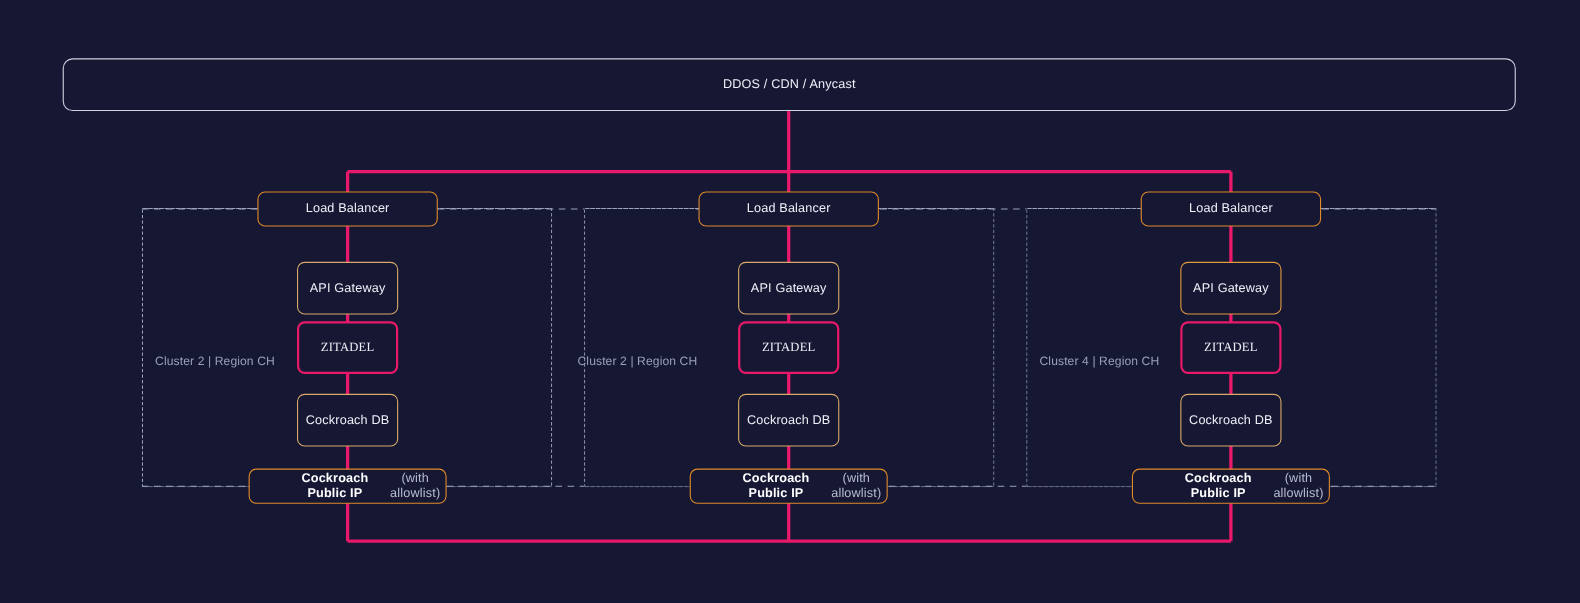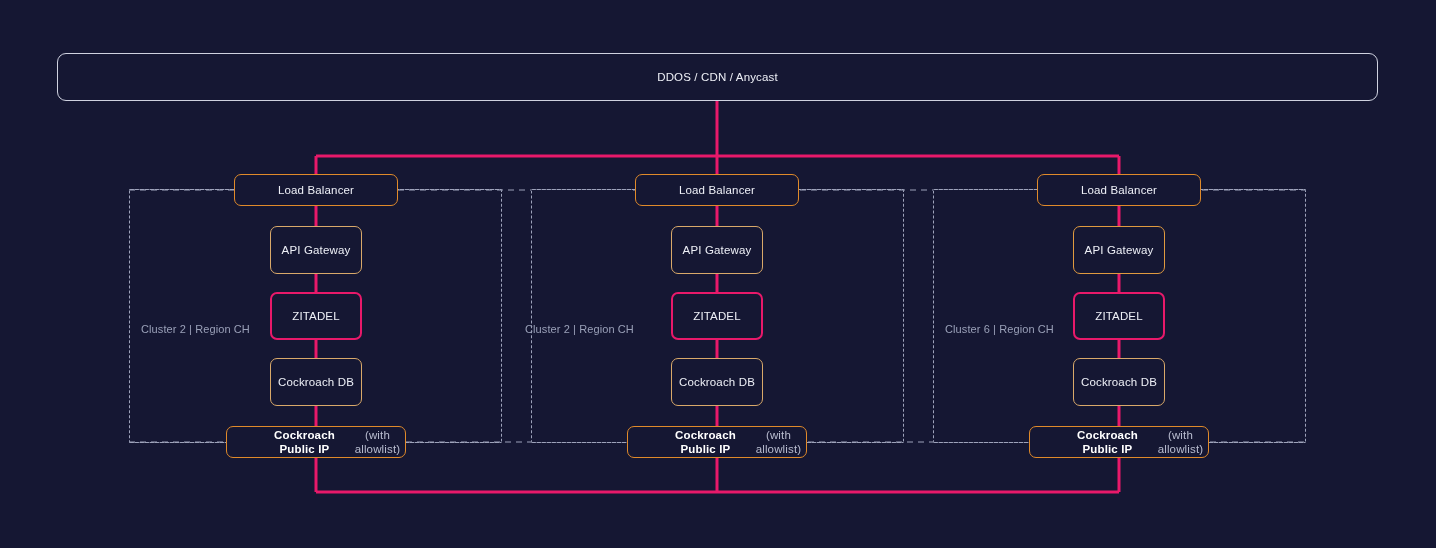--- a/index.html
+++ b/index.html
@@ -72,26 +72,28 @@
     border: 1.4px solid #cfd2e0;
     border-radius: 9px;
     font-size: 11.5px;
   }
   .node.lb-node {
     border: 1.4px solid #e08a2a;
     text-align: center;
   }
   .node.gw-node {
     border: 1.2px solid #d9a96a;
+    margin-top: 12px;
   }
   .node.gw-node.bright {
     border-color: #e09a3f;
   }
   .node.zitadel-node {
     border: 2.2px solid #e8196a;
+    font-family: Liberation Serif, serif;
   }
   .node.db-node {
     border: 1.2px solid #d9a96a;
     text-align: center;
   }
   .node.pubip-node {
     border: 1.4px solid #e08a2a;
     padding-left: 35px;
   }
 
@@ -202,21 +204,21 @@
   <div class="node db-node" style="left:671px; top:358px; width:92px; height:48px;">
     <span>Cockroach DB</span>
   </div>
 
   <div class="node pubip-node" style="left:627px; top:426px; width:180px; height:32px;">
     <span class="pubip-strong">Cockroach Public IP</span>
     <span style="width:4px"></span>
     <span class="pubip-soft">(with allowlist)</span>
   </div>
 
-  <div class="cluster-label" style="left:945px; top:323px;">Cluster 6 | Region CH</div>
+  <div class="cluster-label" style="left:945px; top:323px;">Cluster 4 | Region CH</div>
 
   <div class="node lb-node" style="left:1037px; top:174px; width:164px; height:32px;">
     <span>Load Balancer</span>
   </div>
 
   <div class="node gw-node bright" style="left:1073px; top:226px; width:92px; height:48px;">
     <span>API Gateway</span>
   </div>
 
   <div class="node zitadel-node" style="left:1073px; top:292px; width:92px; height:48px;">

